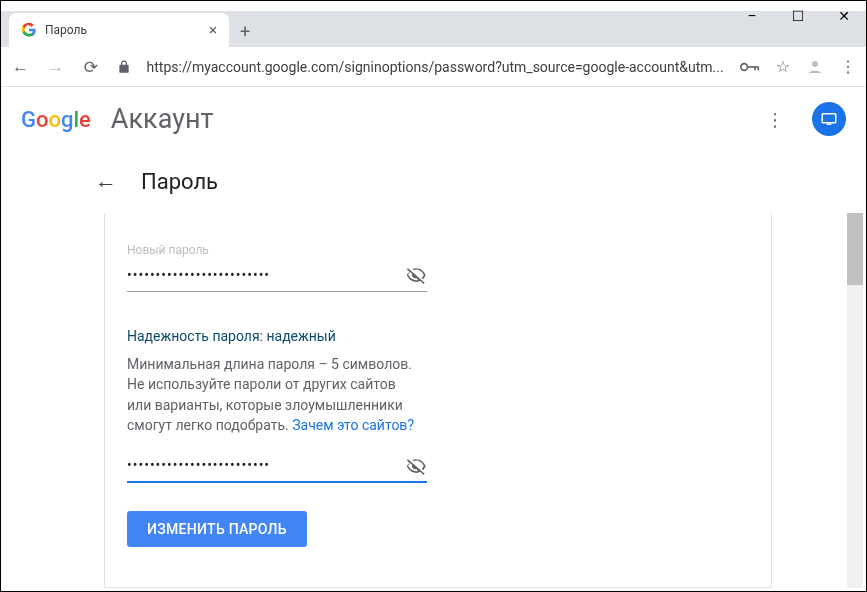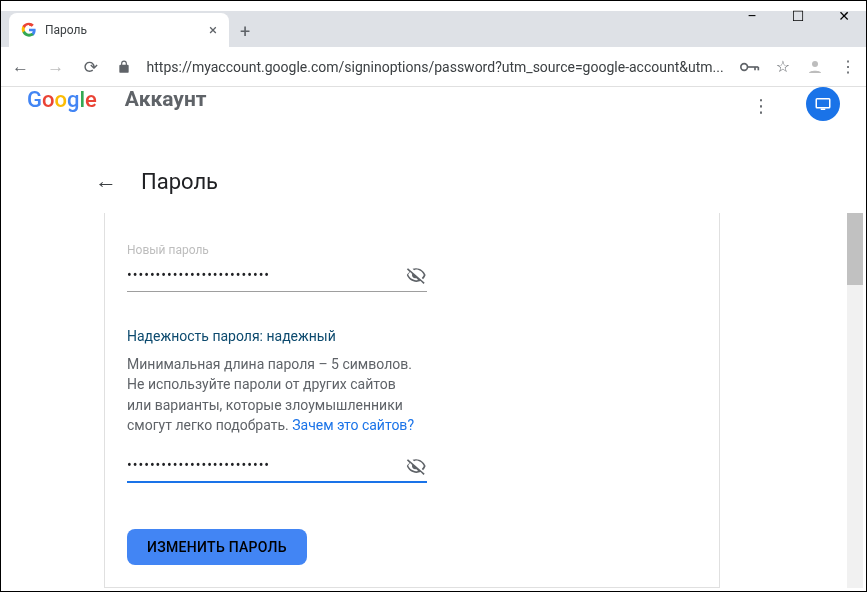--- a/index.html
+++ b/index.html
@@ -13,44 +13,44 @@
     .tab-title{font-size:12px;color:#3c4043;flex:1}
     .tab-close{font-size:15px;color:#5f6368;cursor:pointer}
     .newtab{width:32px;height:32px;display:flex;align-items:center;justify-content:center;font-size:18px;color:#5f6368;cursor:pointer}
     .addrbar{height:40px;background:#fff;display:flex;align-items:center;padding:0 10px;gap:16px;border-bottom:1px solid #e0e0e0}
     .navicon{color:#5f6368;cursor:pointer;font-size:17px;width:20px;text-align:center}
     .navicon.disabled{color:#bdbdbd}
     .urlbox{flex:1;display:flex;align-items:flex-end;gap:8px;font-size:14px;color:#3c4043}
     .lock{color:#5f6368;font-size:13px}
     .urltext{white-space:nowrap;overflow:hidden}
     .toolicon{color:#5f6368;cursor:pointer;font-size:16px}
-    .appheader{height:64px;display:flex;padding:0 26px;gap:28px}
+    .appheader{height:64px;display:flex;align-items:center;padding:0 20px;gap:20px}
     .glogo{font-size:22px;font-weight:500}
     .glogo .b{color:#4285F4}.glogo .r{color:#EA4335}.glogo .y{color:#FBBC05}.glogo .g{color:#34A853}
-    .acct{font-size:21px;color:#5f6368;font-weight:700}
+    .acct{font-size:27px;color:#5f6368;font-weight:400}
     .spacer{flex:1}
     .menu3{color:#5f6368;cursor:pointer;padding:8px;font-size:18px;}
     .avatar{width:34px;height:34px;border-radius:50%;background:#1a73e8;display:flex;align-items:center;justify-content:center;color:#fff;font-size:17px}
     .pagetitle{height:60px;display:flex;align-items:center;padding-left:94px;gap:24px}
     .backarr{font-size:22px;color:#3c4043;cursor:pointer}
     .ptitle{font-size:22px;color:#202124}
     .content-wrap{position:absolute;left:4px;right:4px;top:213px;bottom:4px;overflow:hidden}
-    .card{position:absolute;left:100px;top:0;width:616px;border:1px solid #e0e0e0;border-top:none;padding:30px 22px 1px 22px;bottom:0}
+    .card{position:absolute;left:100px;top:0;width:668px;border:1px solid #e0e0e0;border-top:none;padding:30px 22px 1px 22px;bottom:0}
     .formcol{width:300px}
     .field{position:relative;margin-bottom:0}
     .flabel{font-size:12px;color:#bdbdbd;margin-bottom:10px;display:block}
     .flabel.focused{color:#1a73e8}
     .pwdots{font-size:14px;letter-spacing:1px;color:#202124;padding-bottom:8px;border-bottom:1px solid #9e9e9e}
     .pwdots.focused{border-bottom:2px solid #1a73e8}
     .eyeicon{position:absolute;right:0;bottom:6px;color:#5f6368;cursor:pointer}
     .strength{margin-top:36px;font-size:14px;color:#0c4a6e}
     .desc{margin-top:10px;font-size:14px;color:#5f6368;line-height:1.45;max-width:290px}
     .link{color:#1a73e8;cursor:pointer}
     .field2{margin-top:22px;position:relative}
-    .submitbtn{margin-top:46px;background:#4285f4;color:#000000;border:none;padding:10px 20px;font-size:14px;font-weight:500;letter-spacing:.3px;border-radius:8px;cursor:pointer}
+    .submitbtn{margin-top:28px;background:#4285f4;color:#ffffff;border:none;padding:10px 20px;font-size:14px;font-weight:500;letter-spacing:.3px;border-radius:3px;cursor:pointer}
     .scrolltrack{position:absolute;right:0;top:0;width:16px;bottom:0;background:#f1f1f1}
     .scrollthumb{position:absolute;top:0;width:100%;height:72px;background:#c1c1c1}
     svg{display:block}
   </style>
 </head>
 <body>
 
 <div class="winbtns">
   <div class="winbtn">–</div>
   <div class="winbtn">☐</div>

